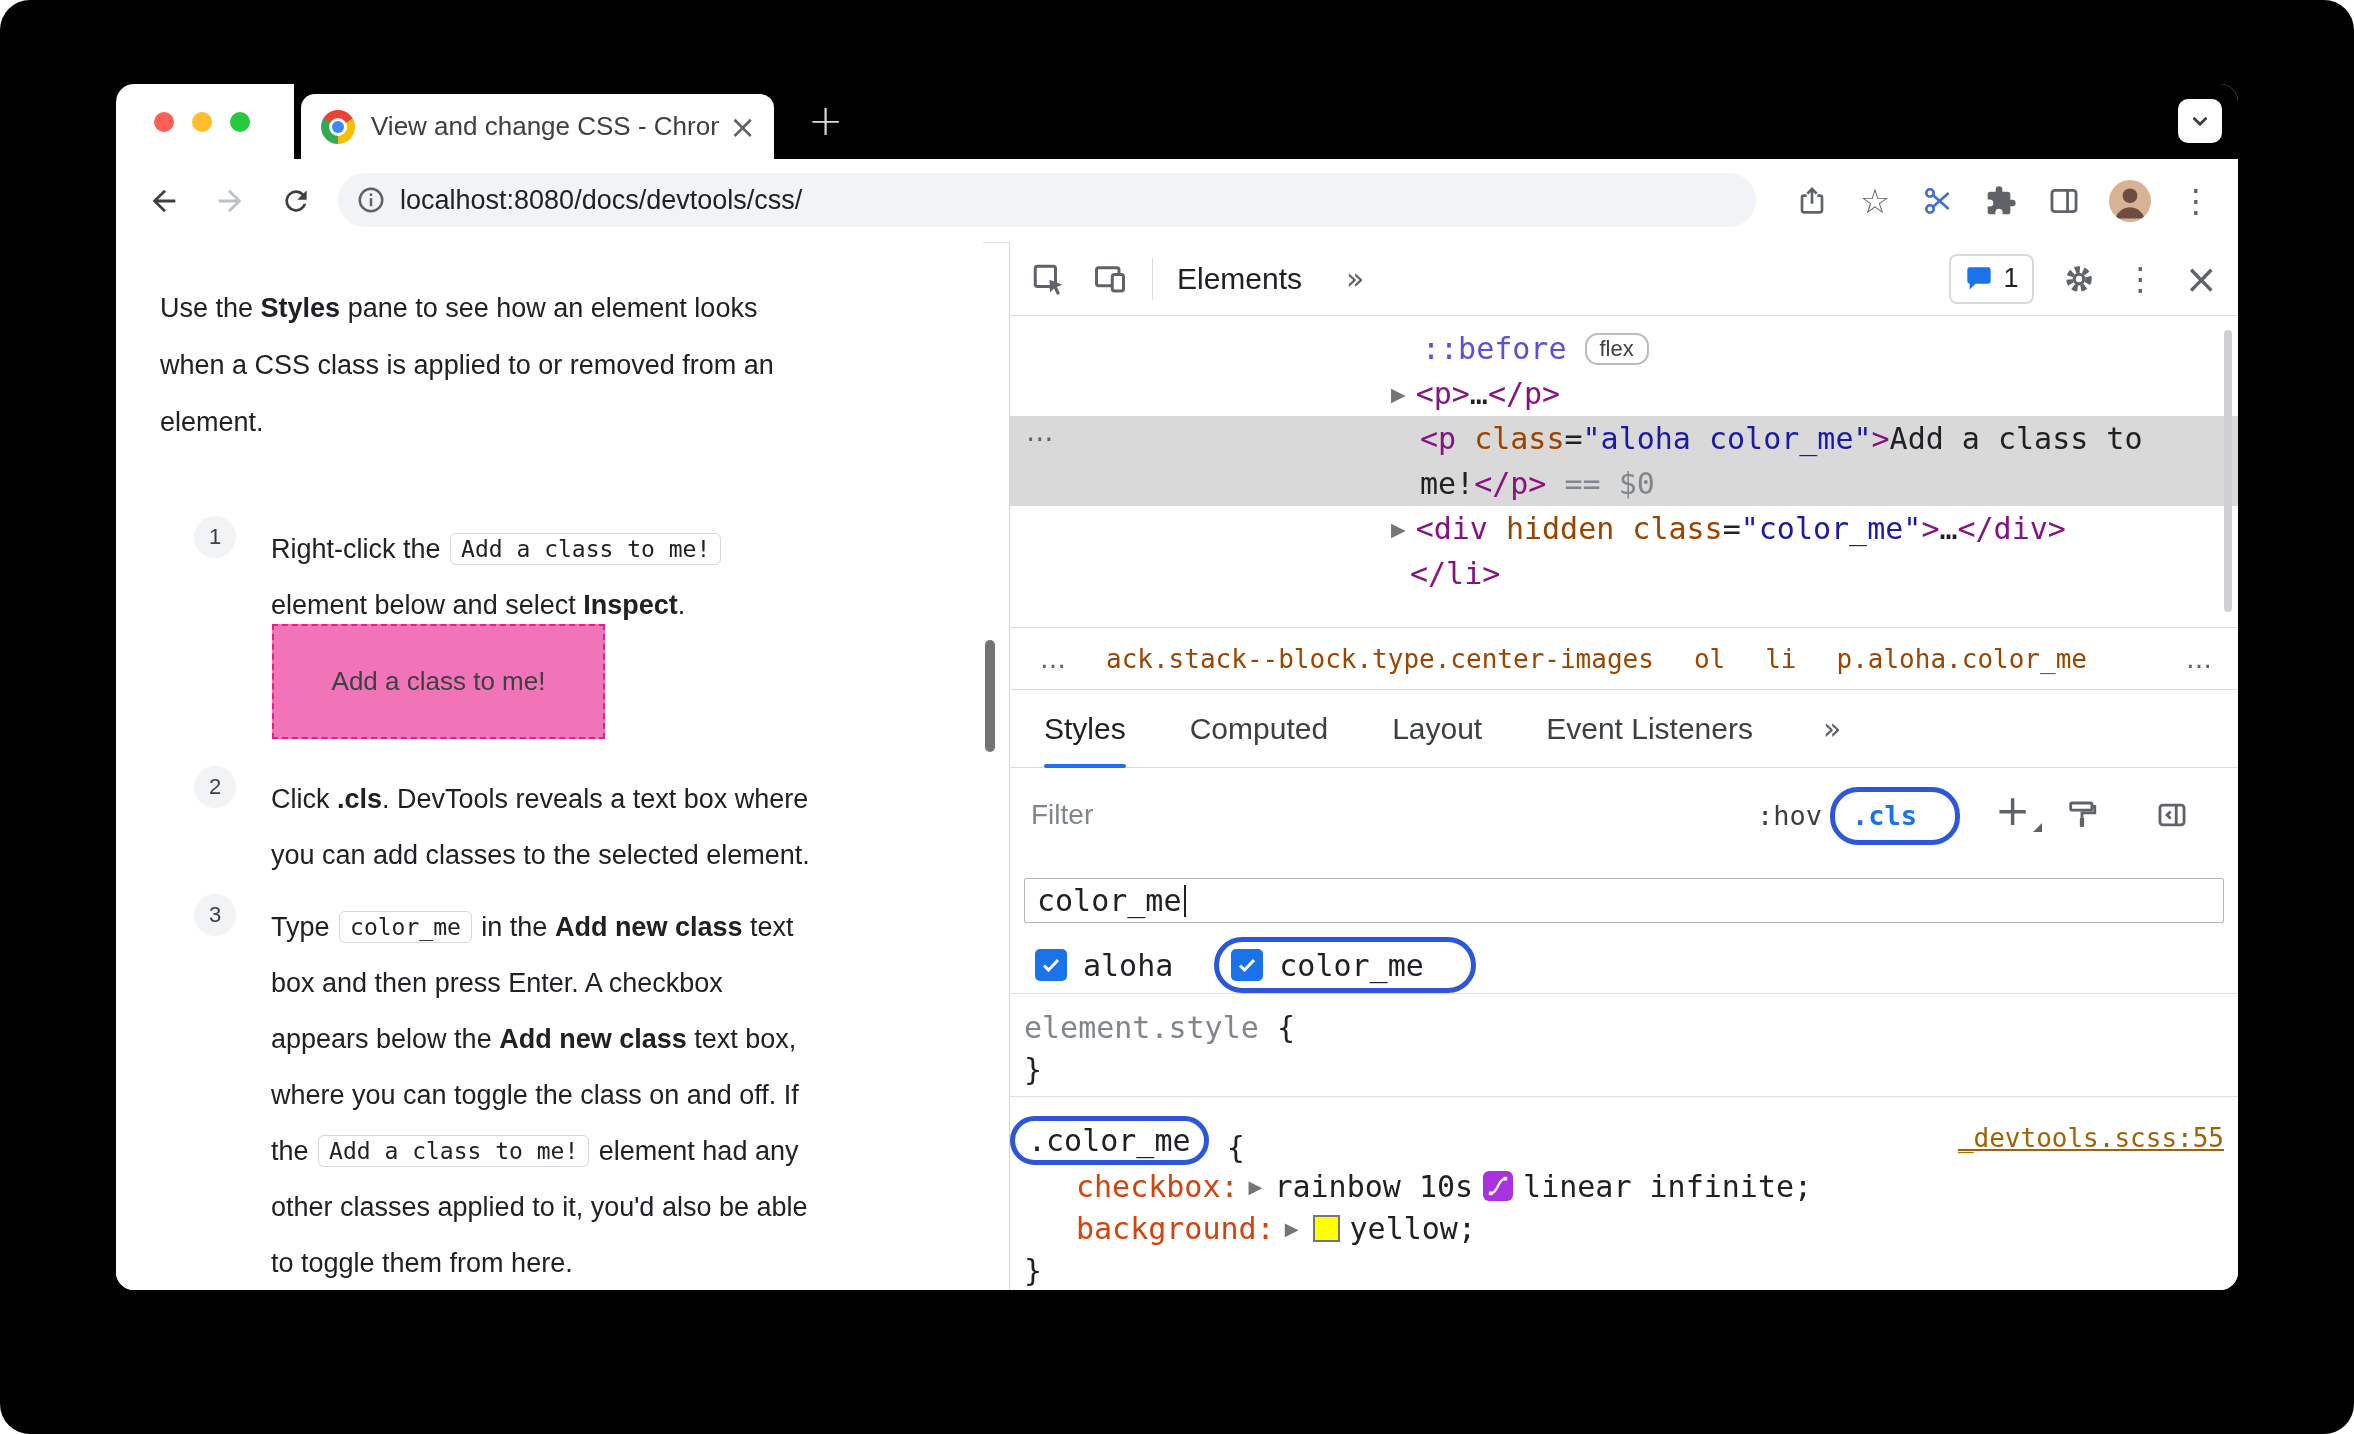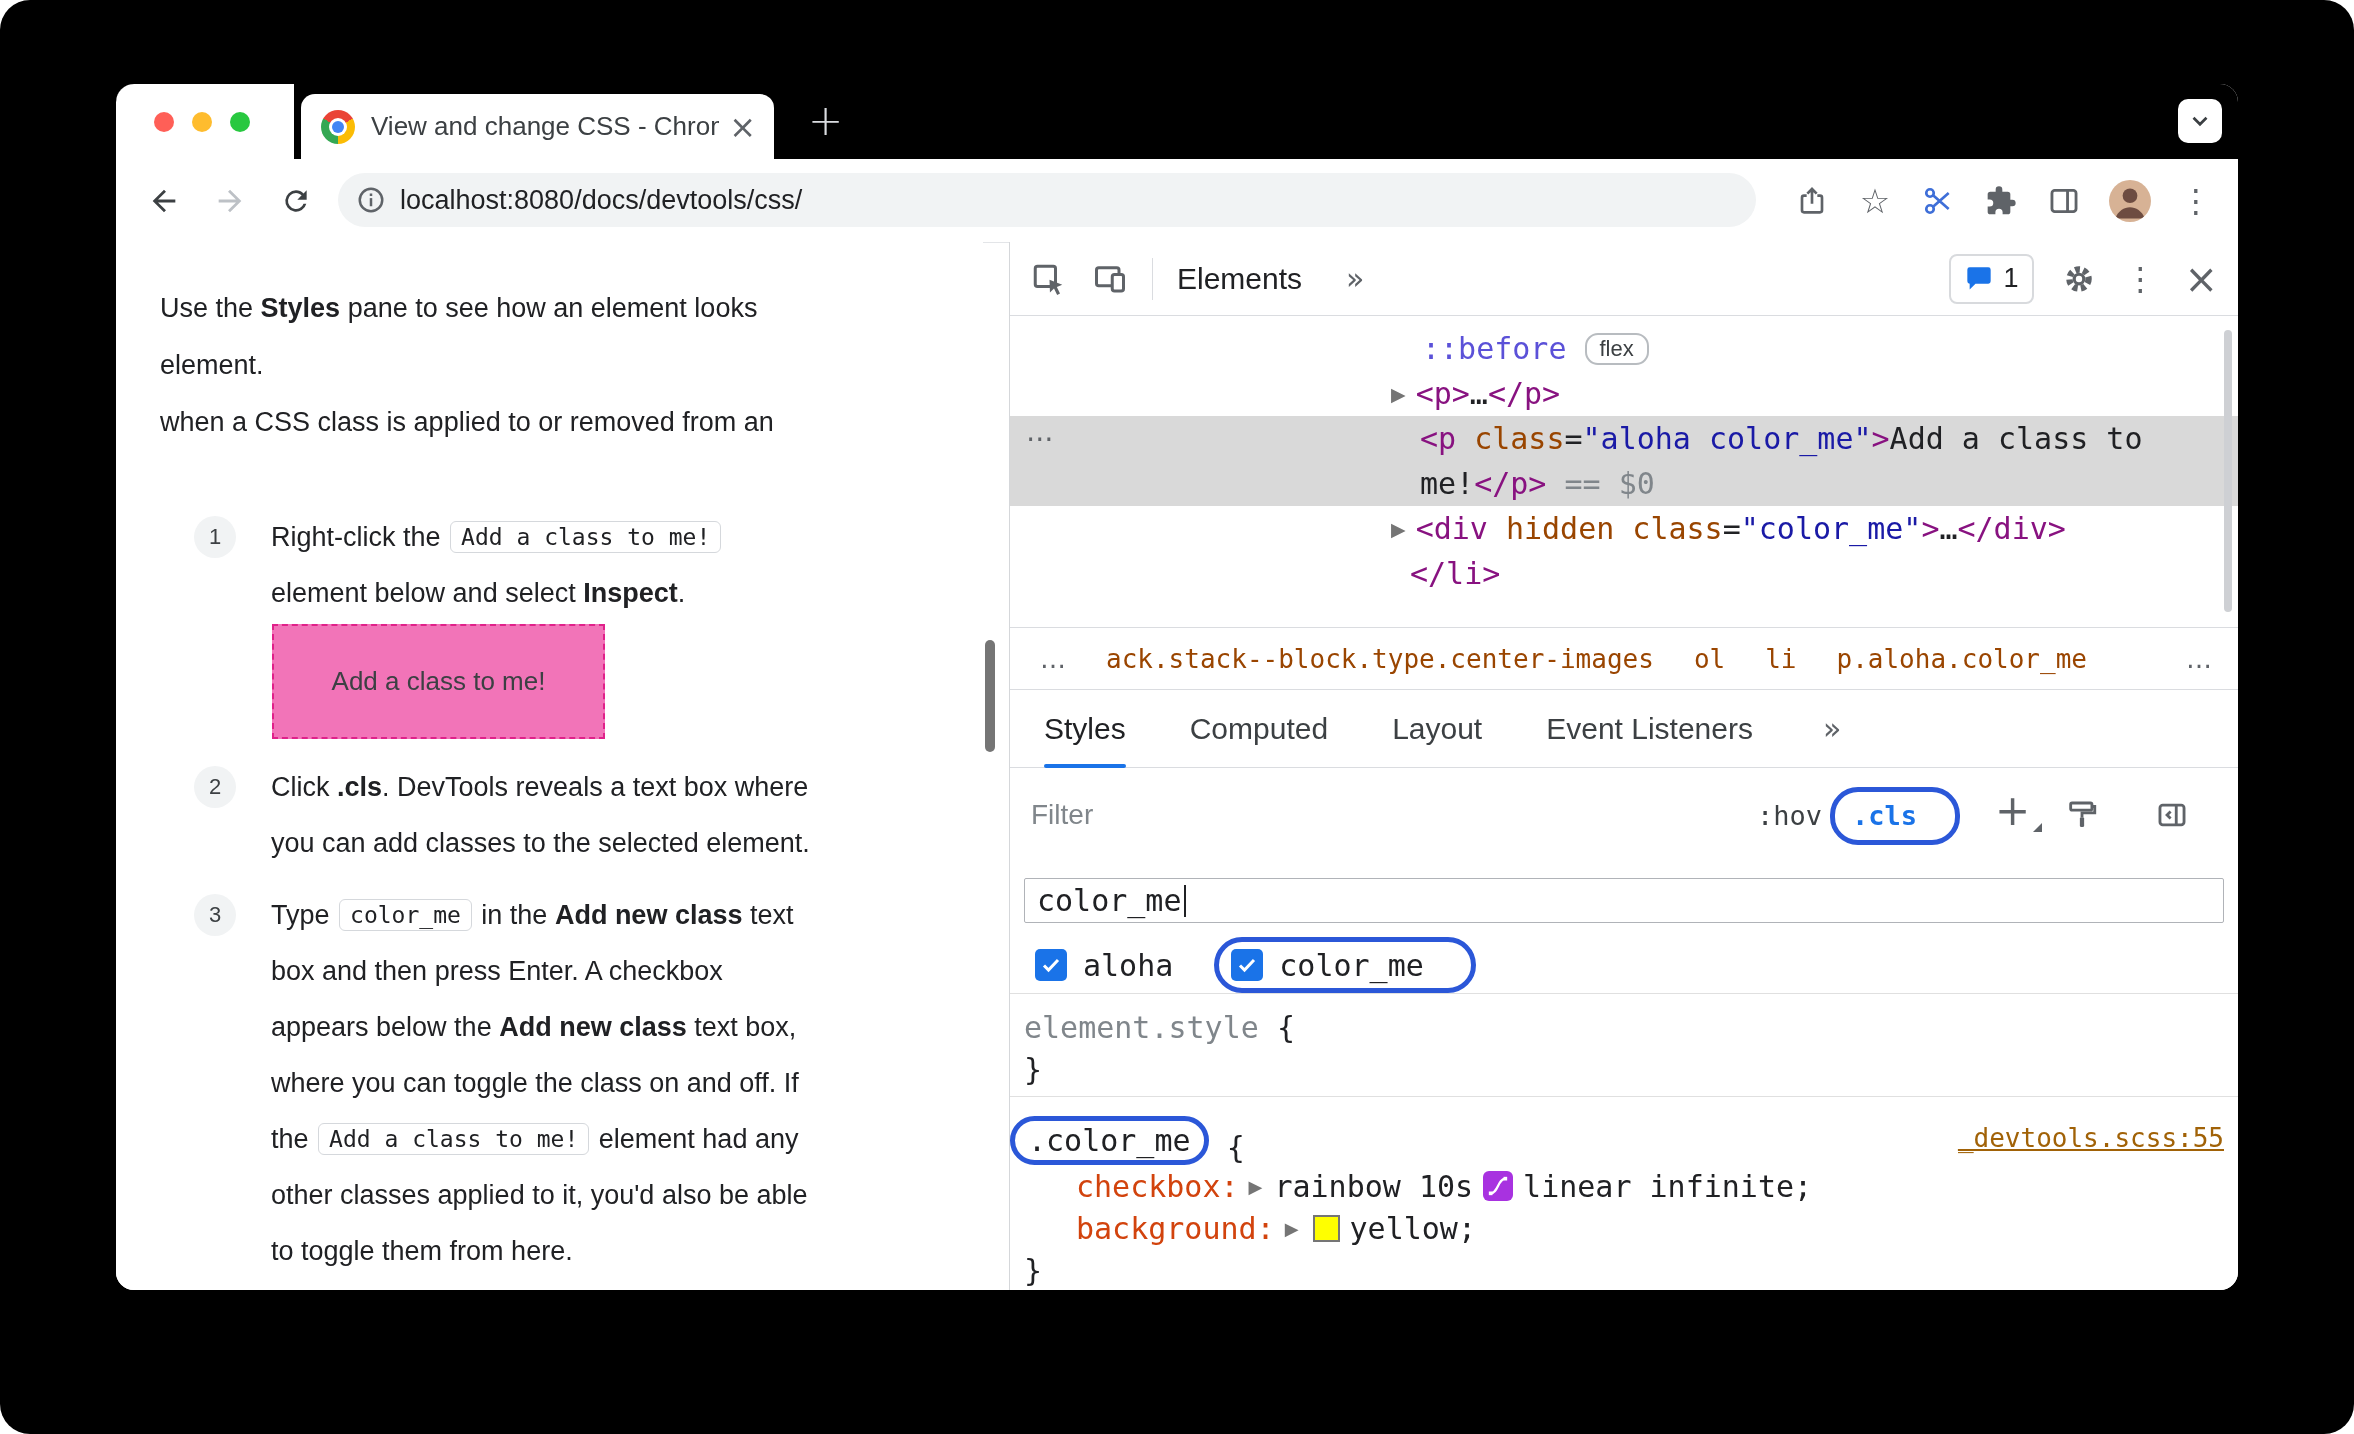--- a/index.html
+++ b/index.html
@@ -30,21 +30,21 @@
   .urltext{font-size:27px;color:#202124;margin-left:14px;white-space:nowrap;}
   .tb-right{position:absolute;right:24px;top:0;height:83px;display:flex;align-items:center;gap:27px;}
   .tb-ic{width:36px;height:36px;display:flex;align-items:center;justify-content:center;}
   .star{font-size:34px;color:#5f6368;line-height:1;}
   .avatar{width:42px;height:42px;border-radius:50%;background:#d7b295;overflow:hidden;display:flex;align-items:flex-end;justify-content:center;}
   .dots3{font-size:32px;color:#5f6368;line-height:1;}
 
   
   .doc{position:absolute;left:0;top:158px;width:867px;bottom:0;background:#fff;overflow:hidden;font-size:27px;color:#202124;}
   .doc-line{height:57px;display:flex;align-items:center;white-space:pre;}
-  .step-line{height:56px;display:flex;align-items:center;white-space:pre;}
+  .step-line{height:56px;display:flex;align-items:flex-end;white-space:pre;}
   .intro{position:absolute;left:44px;top:38px;}
   .num{position:absolute;width:42px;height:42px;border-radius:50%;background:#f1f3f4;color:#3c4043;font-size:22px;display:flex;align-items:center;justify-content:center;}
   .n1{left:78px;top:274px;} .n2{left:78px;top:524px;} .n3{left:78px;top:652px;}
   .s1{position:absolute;left:155px;top:267px;} .s2{position:absolute;left:155px;top:517px;} .s3{position:absolute;left:155px;top:645px;}
   .r-b{font-weight:700;}
   .r-c{font-family:"DejaVu Sans Mono",monospace;font-size:23px;border:1.5px solid #d5d8dc;border-radius:6px;padding:2px 10px;margin:0 2px;color:#202124;background:#fff;}
   .demo{position:absolute;left:156px;top:382px;width:333px;height:115px;background:#f274b8;border:2px dashed #e0218a;box-sizing:border-box;display:flex;align-items:center;justify-content:center;font-size:26px;color:#3c4043;}
   .doc-sb{position:absolute;left:869px;top:556px;width:10px;height:112px;border-radius:5px;background:#757575;}
 
   
@@ -199,22 +199,22 @@
               <path d="M3.5 22c1.6-4.4 5.2-6.5 8.5-6.5s6.9 2.1 8.5 6.5z" fill="#6d4c41"></path>
             </svg>
         </span>
         <span class="tb-ic dots3 glyph">⋮</span>
       </div>
     </div>
 
     <div class="doc">
       <div class="intro">
         <div class="doc-line"><span class="r-t">Use the </span><span class="r-b">Styles</span><span class="r-t"> pane to see how an element looks</span></div>
+        <div class="doc-line"><span class="r-t">when a CSS class is applied to or removed from an</span></div>
         <div class="doc-line"><span class="r-t">element.</span></div>
-        <div class="doc-line"><span class="r-t">when a CSS class is applied to or removed from an</span></div>
       </div>
 
       <div class="num n1">1</div>
       <div class="s1">
         <div class="step-line"><span class="r-t">Right-click the </span><span class="r-c">Add a class to me!</span></div>
         <div class="step-line"><span class="r-t">element below and select </span><span class="r-b">Inspect</span><span class="r-t">.</span></div>
       </div>
 
       <div class="demo">
         <span>Add a class to me!</span>

